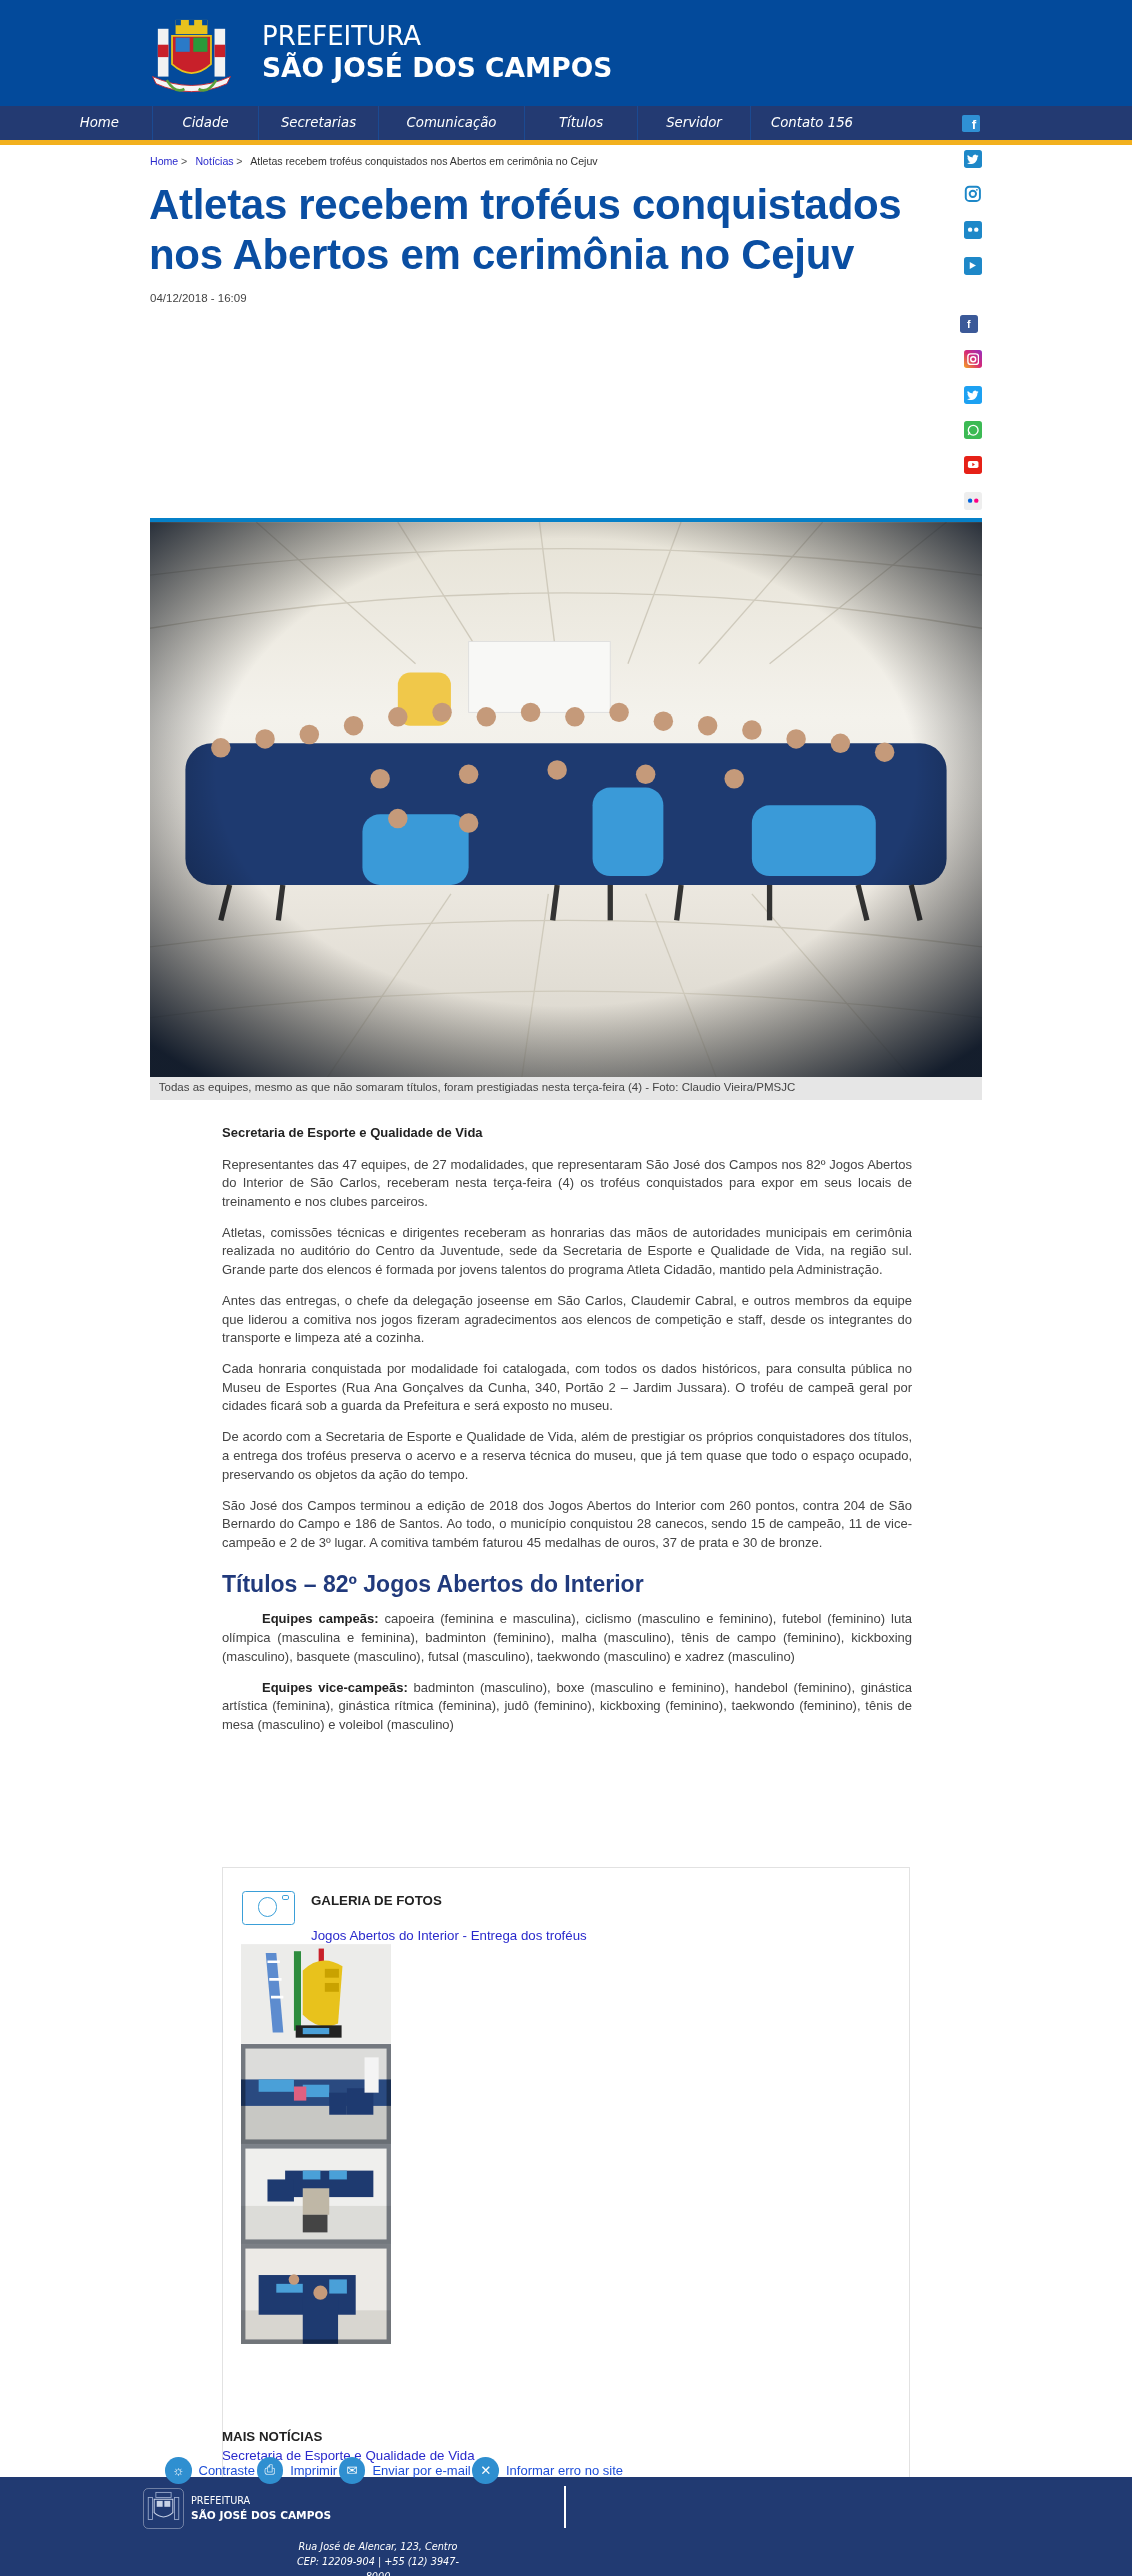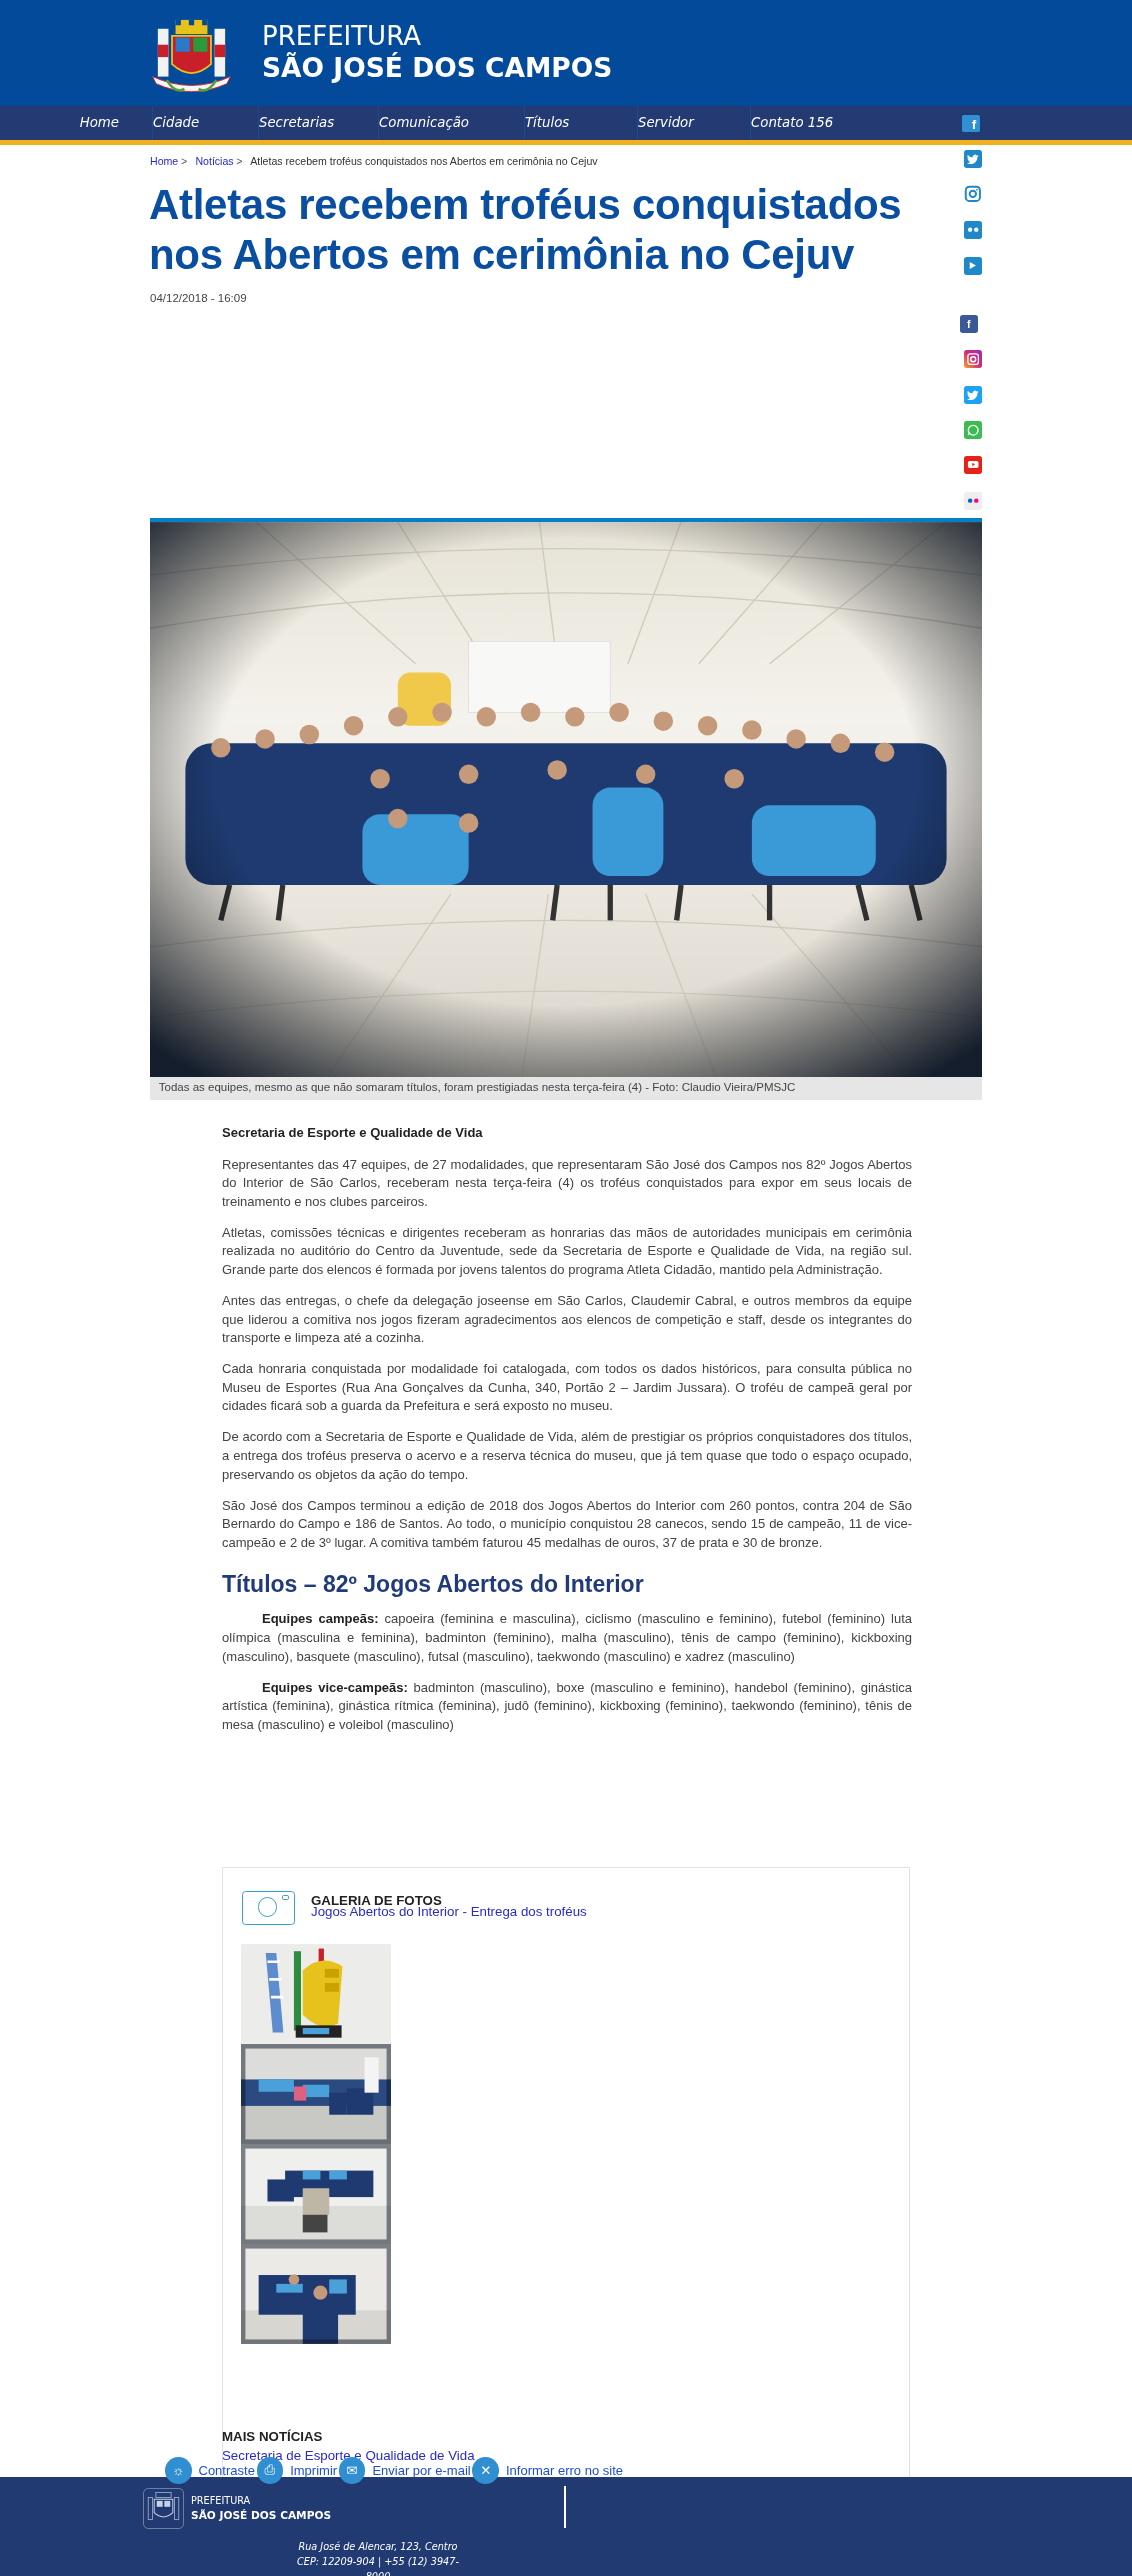--- a/index.html
+++ b/index.html
@@ -9,21 +9,21 @@
   
   .header { position: absolute; left: 0; top: 0; width: 1132px; height: 106px; background: #034a9b; }
   .logo-crest { position: absolute; left: 149px; top: 17.7px; width: 85px; height: 80px; }
   .logo-text { position: absolute; left: 262px; top: 19.5px; color: #fff; font-family: "DejaVu Sans", sans-serif; }
   .logo-line1 { font-size: 26px; letter-spacing: 0; line-height: 32px; }
   .logo-line2 { font-size: 26.5px; font-weight: bold; line-height: 32px; }
 
   .nav { position: absolute; left: 0; top: 106px; width: 1132px; height: 34px; background: #233a72; }
   .nav-stripe { position: absolute; left: 0; top: 140px; width: 1132px; height: 5.3px; background: #f2b01e; }
   .nav-items { position: absolute; left: 0; top: 0; height: 34px; display: flex; }
-  .nav-item { height: 34px; line-height: 34px; color: #fff; font-family: "DejaVu Sans", sans-serif; font-style: italic; font-size: 13.3px; text-align: left; border-right: 1.8px solid #1b4a92; cursor: pointer; }
+  .nav-item { height: 34px; line-height: 34px; color: #fff; font-family: "DejaVu Sans", sans-serif; font-style: italic; font-size: 13.3px; text-align: center; border-right: 1.8px solid #1b4a92; cursor: pointer; }
   .nav-fb { position: absolute; left: 962px; top: 8.8px; width: 17.7px; height: 17.7px; background: #2f90d4; border-radius: 1.8px; color: #fff; font-weight: bold; font-size: 13.3px; text-align: right; padding-right: 3.5px; line-height: 19.5px; }
 
   
   .side-icon { position: absolute; left: 964px; width: 17.7px; height: 17.7px; border-radius: 2.7px; display: flex; align-items: center; justify-content: center; color: #fff; font-size: 10.6px; font-weight: bold; }
 
   
   .breadcrumb { position: absolute; left: 150px; top: 155px; font-size: 10.6px; color: #333; }
   .breadcrumb a { color: #2a2acc; }
   .breadcrumb .sep { color: #555; margin: 0 5.3px 0 2.7px; }
   .title { position: absolute; left: 149px; top: 180px; width: 796px; font-size: 42px; font-weight: bold; color: #0a4ea2; line-height: 50px; letter-spacing: -0.3px; }
@@ -38,21 +38,21 @@
   .article p { margin-top: 12.4px; }
   .article .first-p { margin-top: 12.4px; }
   .subhead { font-size: 23px; font-weight: bold; color: #213a7c; margin-top: 17.7px; line-height: 28px; }
   .label-strong { font-weight: bold; color: #222; padding-left: 40px; }
 
   .gallery { position: absolute; left: 222px; top: 1867px; width: 688px; height: 631px; border: 0.9px solid #e2e2e2; }
   .gallery-cam { position: absolute; left: 18.6px; top: 23px; width: 53px; height: 34px; border: 1.8px solid #3a9fd8; border-radius: 3.5px; }
   .gallery-cam .lens { position: absolute; left: 15px; top: 5.3px; width: 19.5px; height: 19.5px; border: 1.3px solid #3a9fd8; border-radius: 50%; }
   .gallery-cam .flash { position: absolute; right: 4.4px; top: 2.7px; width: 7px; height: 5.3px; border: 1.3px solid #3a9fd8; border-radius: 1.8px; }
   .gallery-title { position: absolute; left: 88px; top: 25px; font-size: 13.3px; font-weight: bold; color: #222; }
-  .gallery-link { position: absolute; left: 88px; top: 36px; font-size: 13.3px; color: #2a2acc; text-align: center; }
+  .gallery-link { position: absolute; left: 88px; top: 60px; font-size: 13.3px; color: #2a2acc; text-align: center; }
   .thumbs { position: absolute; left: 17.7px; top: 76px; width: 150px; }
   .thumb { width: 150px; height: 100px; display: block; }
 
   .more { position: absolute; left: 222px; top: 2381px; margin-top: 48px; }
   .more-title { font-size: 13.3px; font-weight: bold; color: #222; }
   .more-link { font-size: 13.3px; color: #2a2acc; margin-top: 3.5px; display: block; }
 
   .tools { position: absolute; left: 165px; top: 2457px; height: 26.5px; display: flex; align-items: center; z-index: 3; }
   .tool { display: flex; align-items: center; margin-right: 1.8px; cursor: pointer; }
   .tool-icon { width: 26.5px; height: 26.5px; border-radius: 50%; background: #2f8fd0; color: #fff; display: flex; align-items: center; justify-content: center; font-size: 13.3px; }

